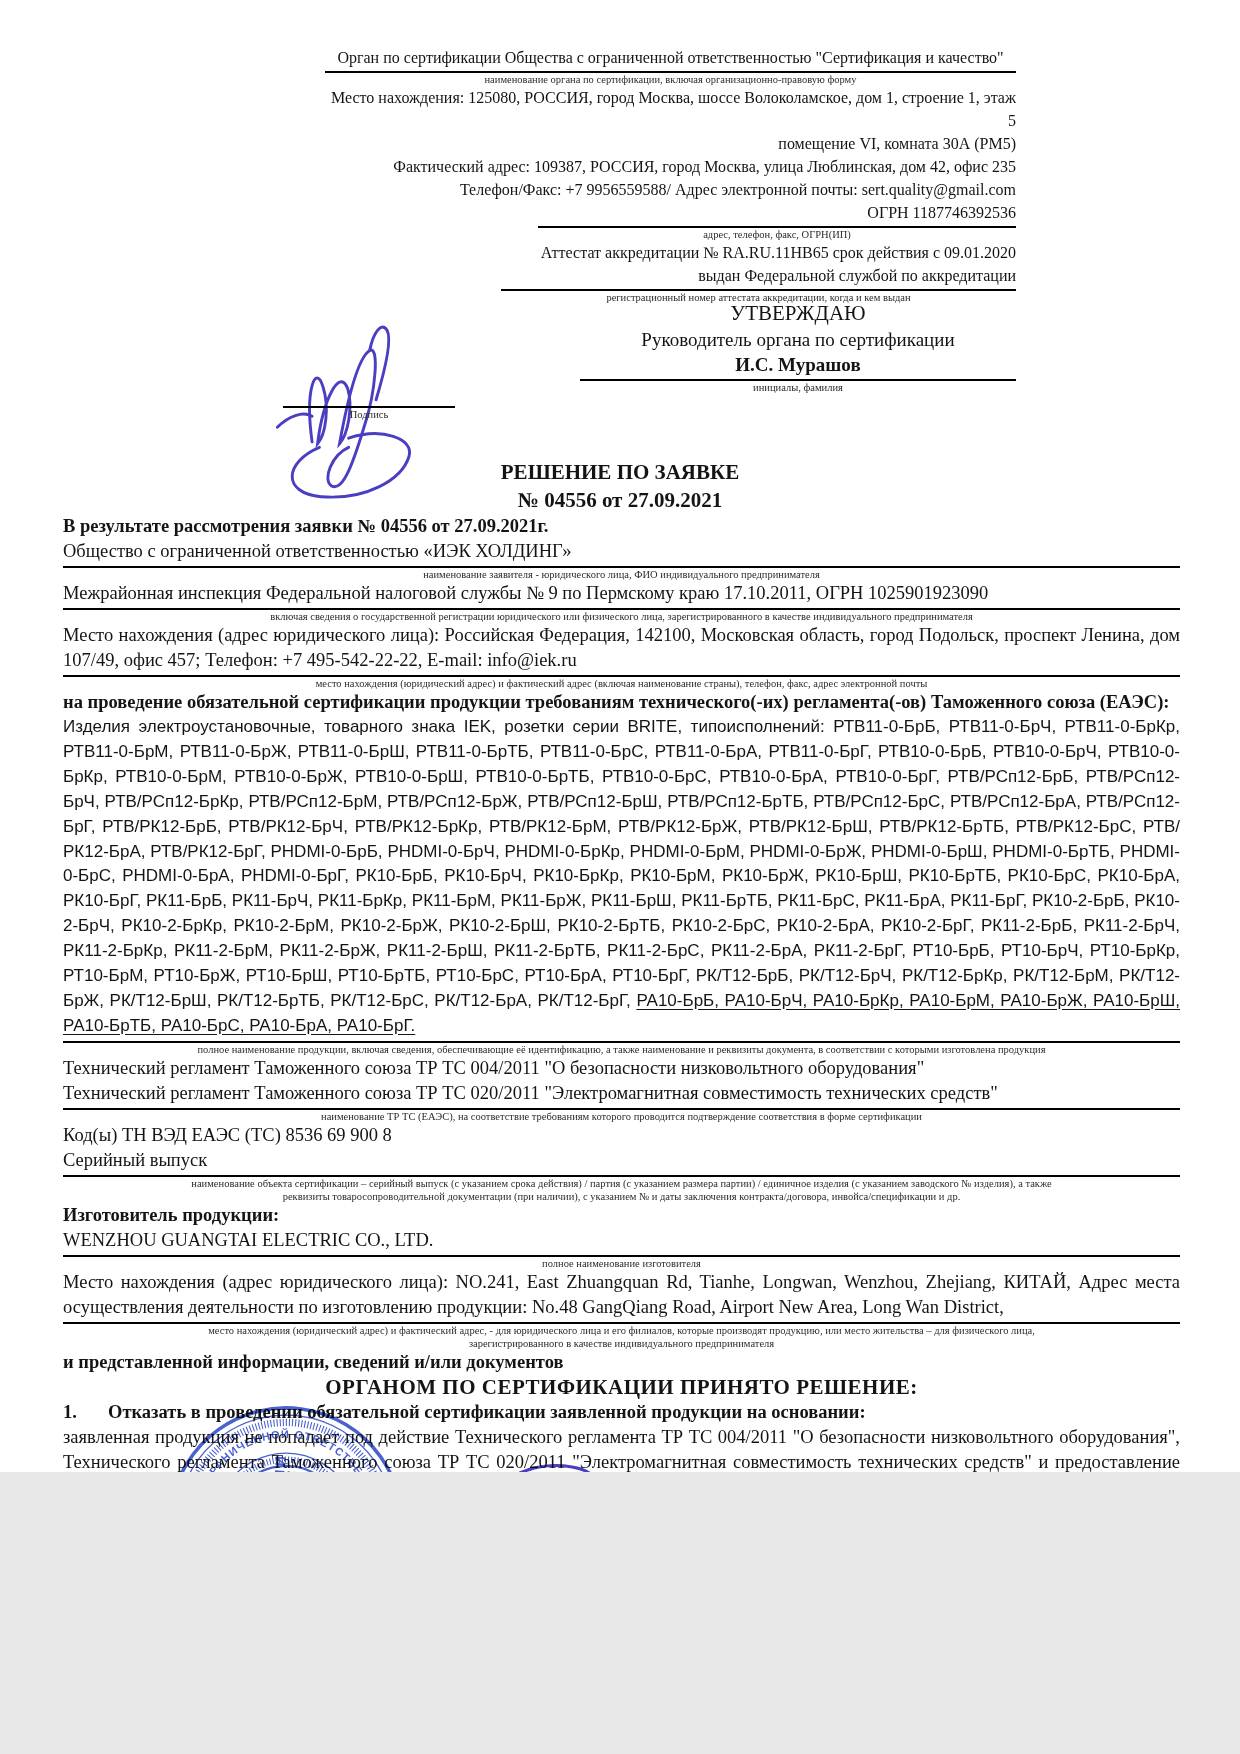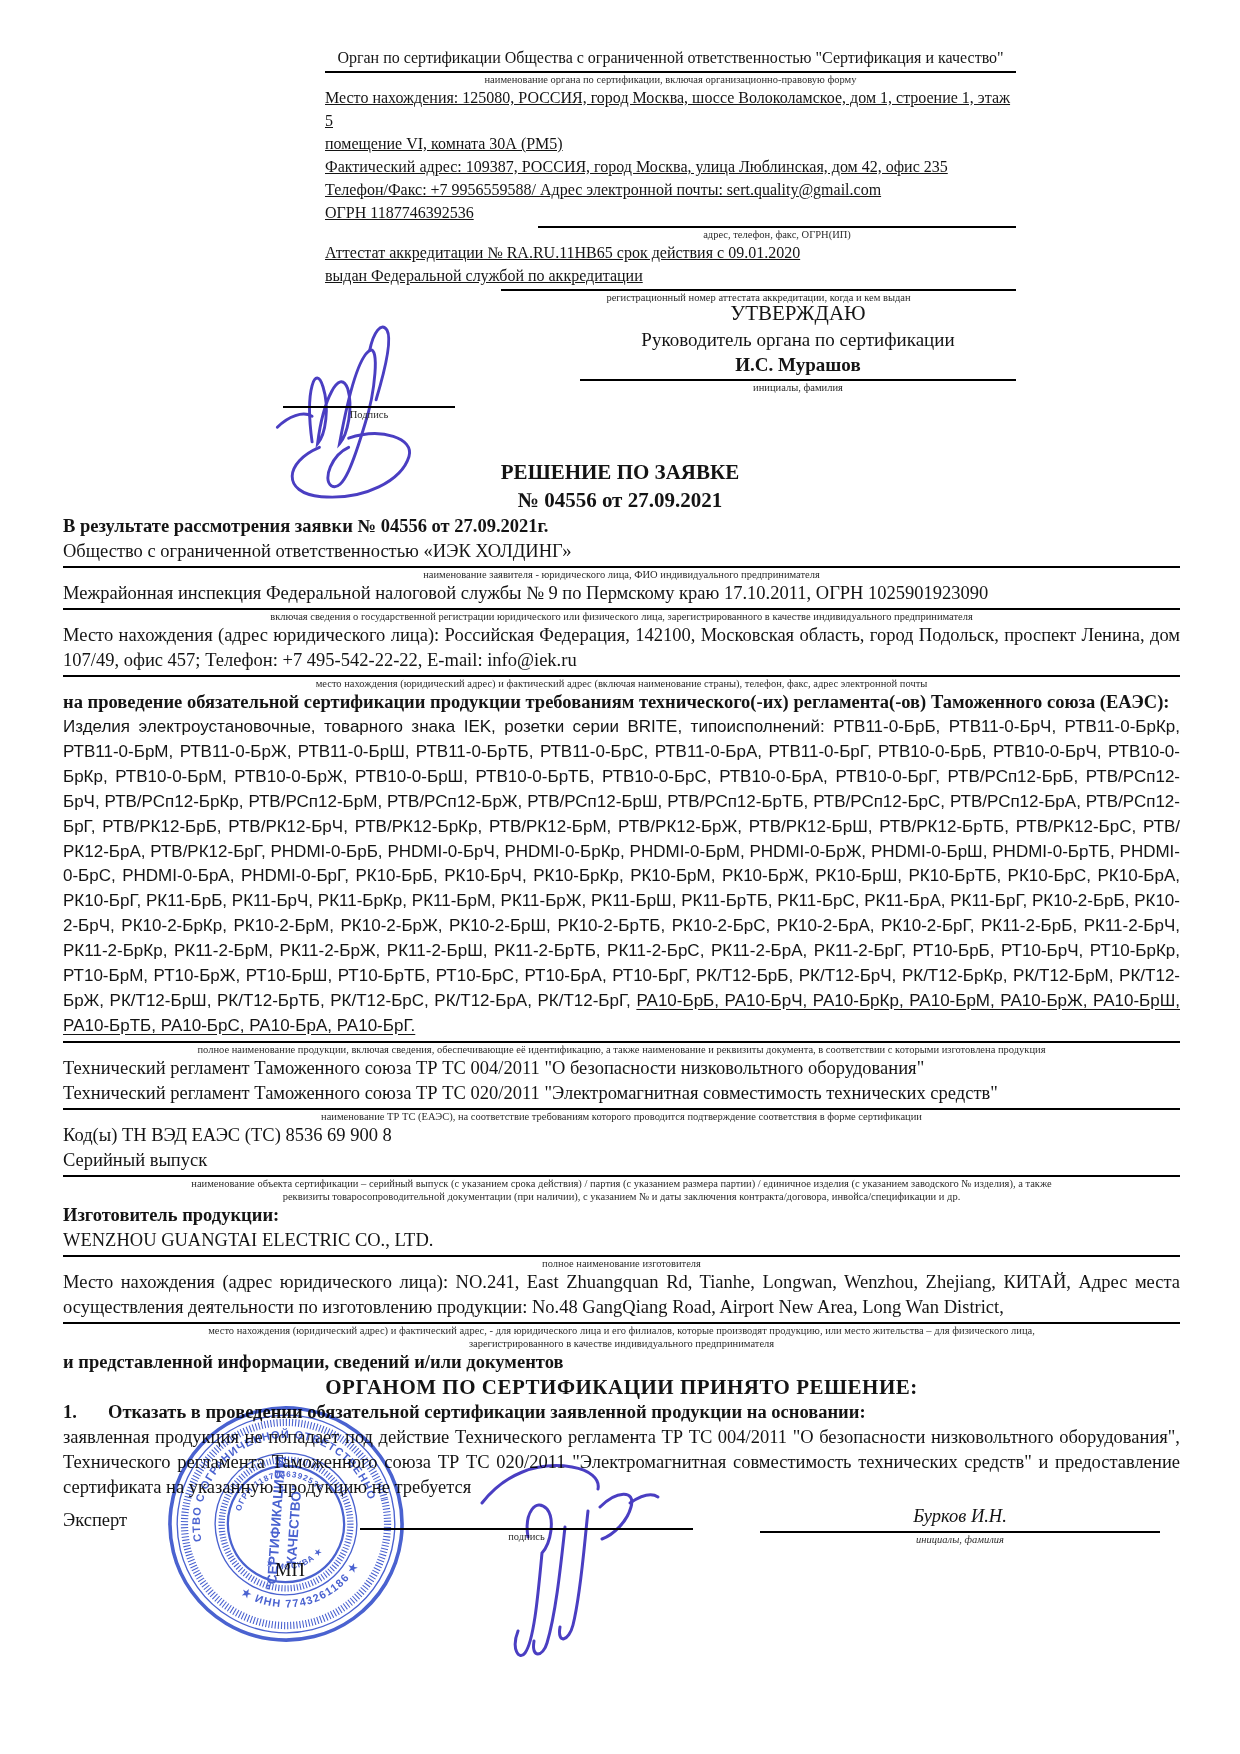--- a/index.html
+++ b/index.html
@@ -1,29 +1,29 @@
 <!DOCTYPE html>
 <html><head>
 <meta charset="utf-8">
 <style>
   html,body{margin:0;padding:0;background:#e8e8e8;}
   .page{
-    width:1240px;height:1754px;position:relative;background:#ffffff;
+    width:1240px;height:1472px;position:relative;background:#ffffff;
     margin:0 auto;overflow:hidden;color:#141414;
     font-family:"Liberation Serif", serif;
   }
   
   .rule{border-top:2.5px solid #000;height:0;margin-top:2px;}
   .caption{font-size:10.5px;line-height:13px;color:#2c2c2c;text-align:center;}
   .bold{font-weight:bold;}
   .u{text-decoration:underline;text-underline-offset:3px;}
   
   .header-block{padding-top:46px;margin-left:325px;width:691px;font-size:16px;line-height:23px;}
   .hb-line1{text-align:center;}
-  .hb-right{text-decoration:underline;}
+  .hb-right{text-align:right;}
   .rule-right2{width:478px;margin-left:auto;}
   .rule-right3{width:515px;margin-left:auto;}
   
   .approve-region{position:relative;height:150px;}
   .approve-block{position:absolute;left:580px;top:-4px;width:436px;text-align:center;font-size:19px;line-height:25px;}
   .approve-title{font-size:21px;font-weight:normal;line-height:27px;}
   .sig1-wrap{position:absolute;left:253px;top:8px;width:312px;height:192px;mix-blend-mode:multiply;}
   .sign-rule-left{position:absolute;left:283px;top:100px;width:172px;}
   
   .doc-title{text-align:center;font-size:21px;font-weight:bold;line-height:28px;margin-top:4px;}

